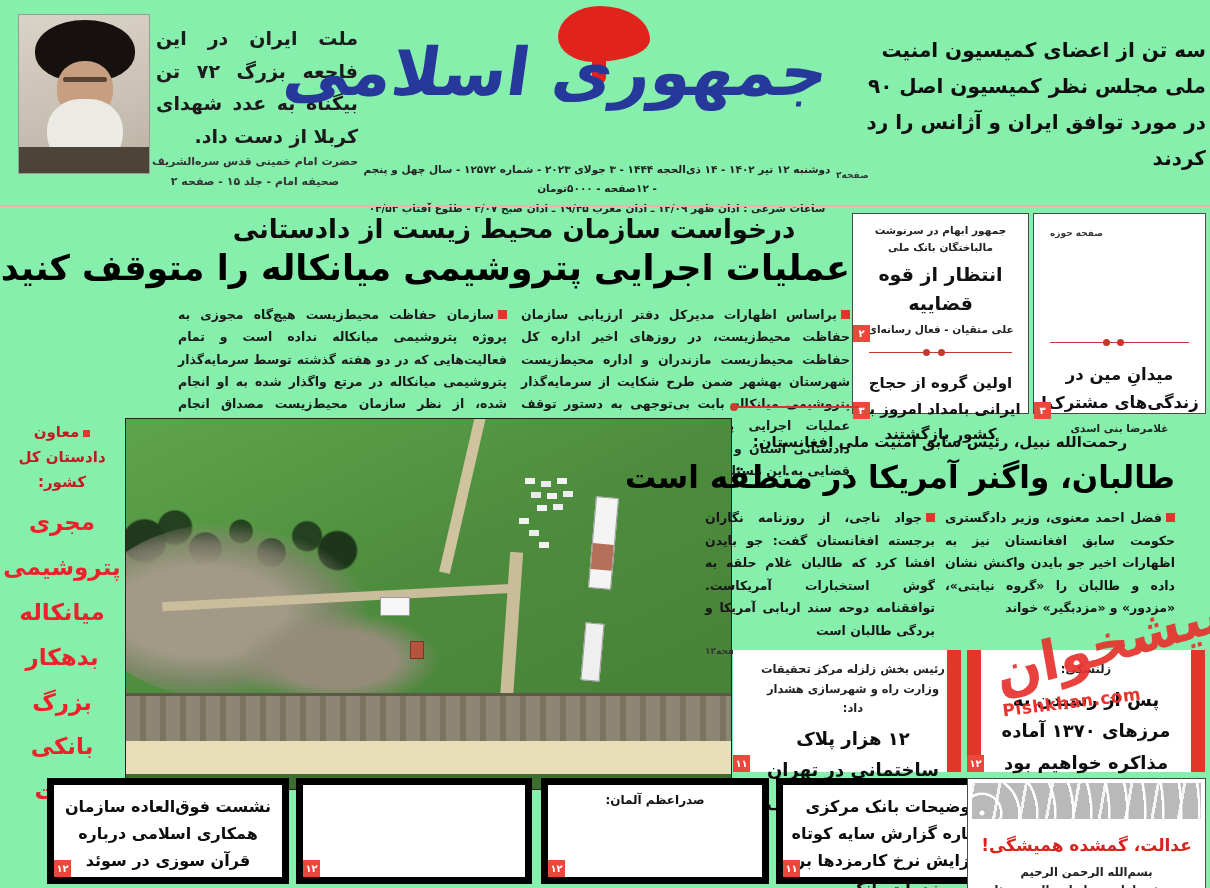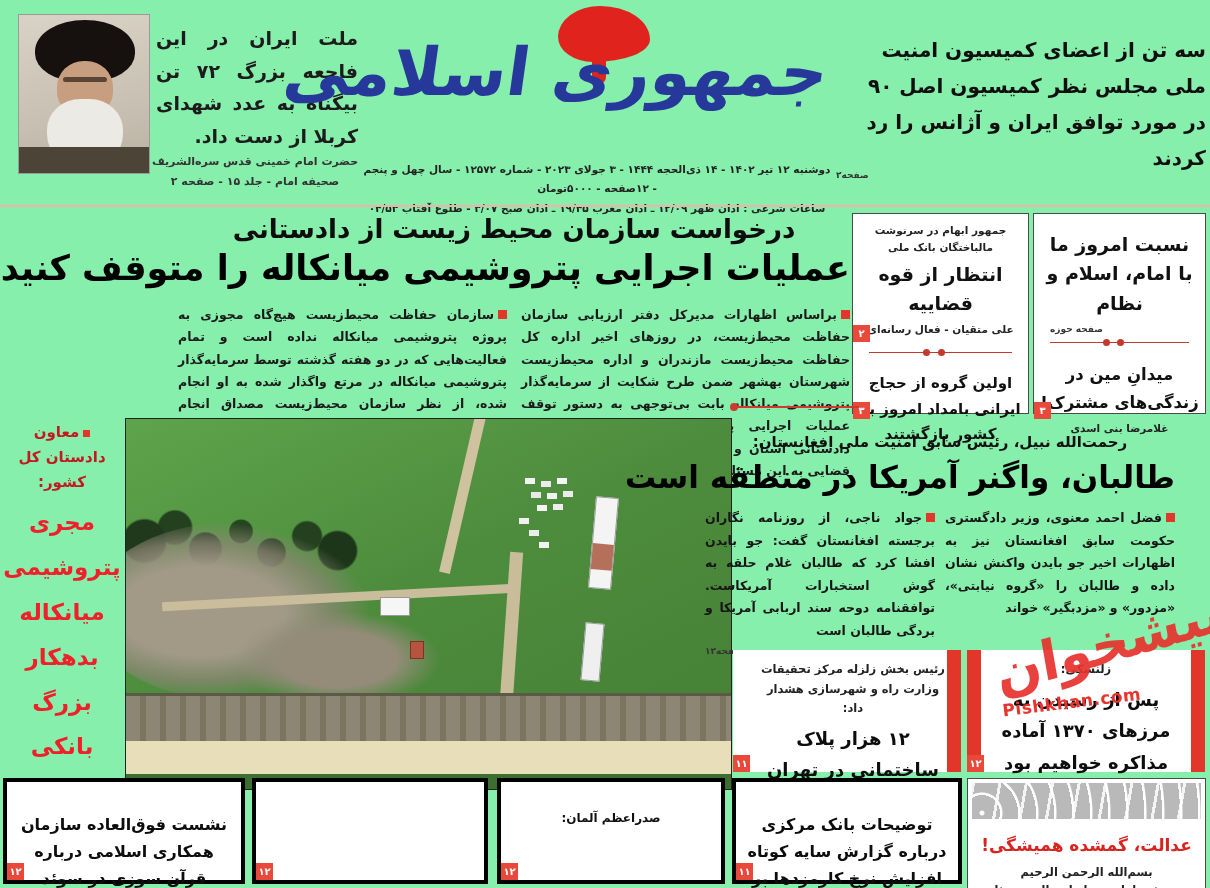--- a/index.html
+++ b/index.html
@@ -111,21 +111,21 @@
   .midbox { position:absolute; top:650px; height:122px; background:#fff; text-align:center; }
   .quake-box { left:733px; width:228px; padding:10px 14px 0 26px; }
   .zelensky-box { left:967px; width:238px; padding:10px 26px 0 26px; }
   .redbar-r { position:absolute; right:0; top:0; width:14px; height:100%; background:#e2362b; }
   .redbar-l { position:absolute; left:0; top:0; width:14px; height:100%; background:#e2362b; }
   .mid-kicker { font-size:11.5px; font-weight:bold; line-height:1.7; color:#222; }
   .mid-title { font-size:18px; font-weight:bold; line-height:1.75; color:#0d0d0d; margin-top:4px; }
   .midbox .badge { z-index:2; }
 
   
-  .bbox { position:absolute; top:778px; height:106px; border:4px solid #000000; background:#fff; text-align:center; padding-top:29px; }
+  .bbox { position:absolute; top:778px; height:106px; border:7px solid #000000; background:#fff; text-align:center; padding-top:8px;margin-left:44px; }
   .bbox-1 { left:3px;  width:242px; }
   .bbox-2 { left:252px; width:236px; }
   .bbox-3 { left:497px; width:228px; }
   .bbox-4 { left:732px; width:230px; }
   .b-kicker { font-size:12px; font-weight:bold; color:#111; }
   .b-title { font-size:16px; font-weight:bold; line-height:1.7; color:#0d0d0d; padding:0 8px; }
 
   .justice { position:absolute; left:967px; top:778px; width:239px; height:118px; border:1px solid #4a4a4a; background:#fff; text-align:center; }
   .deco-band { height:36px; margin:4px 4px 0; background:#b9b9b9;
                background-image:repeating-radial-gradient(circle at 10px 30px, #ffffff 0 2px, transparent 3px 18px),
@@ -195,21 +195,20 @@
         <i class="d2"></i>
       </div>
     <div class="bx-sec" style="height:56px;">
       <div class="bx-title2" style="margin-top:0;">اولین گروه از حجاج ایرانی بامداد امروز به کشور بازگشتند</div>
       <div class="badge">۳</div>
     </div>
   </div>
 
   <div class="nbox imam-box">
     <div class="bx-sec" style="height:118px;">
-      <div class="bx-title" style="margin-top:8px;">نسبت امروز ما با امام، اسلام و نظام</div>
       <div class="bx-page">صفحه حوزه</div>
     </div>
     <div class="red-divider">
         <i class="d1"></i>
         <i class="d2"></i>
       </div>
     <div class="bx-sec" style="height:66px;">
       <div class="bx-title2" style="margin-top:0;font-size:16.5px;">میدانِ مین در زندگی‌های مشترک!</div>
       <div class="bx-author">غلامرضا بنی اسدی</div>
       <div class="badge">۳</div>

